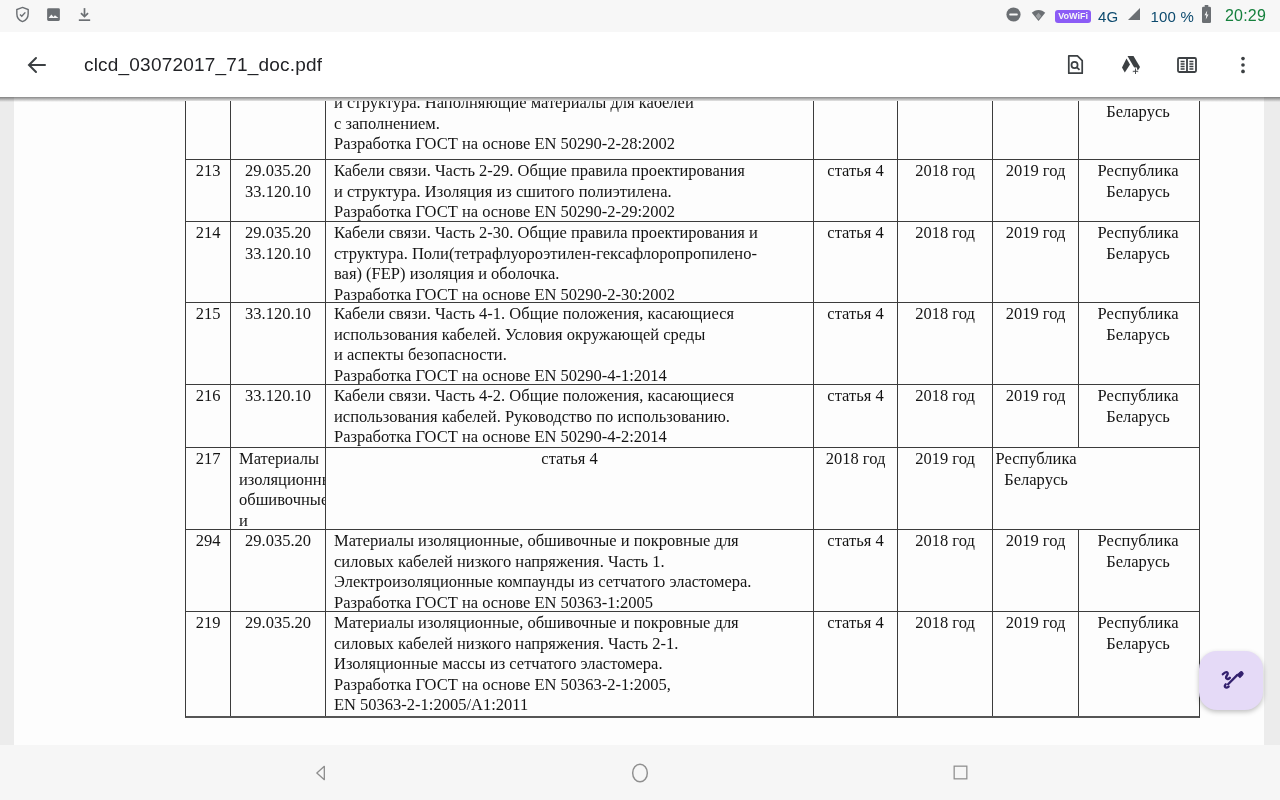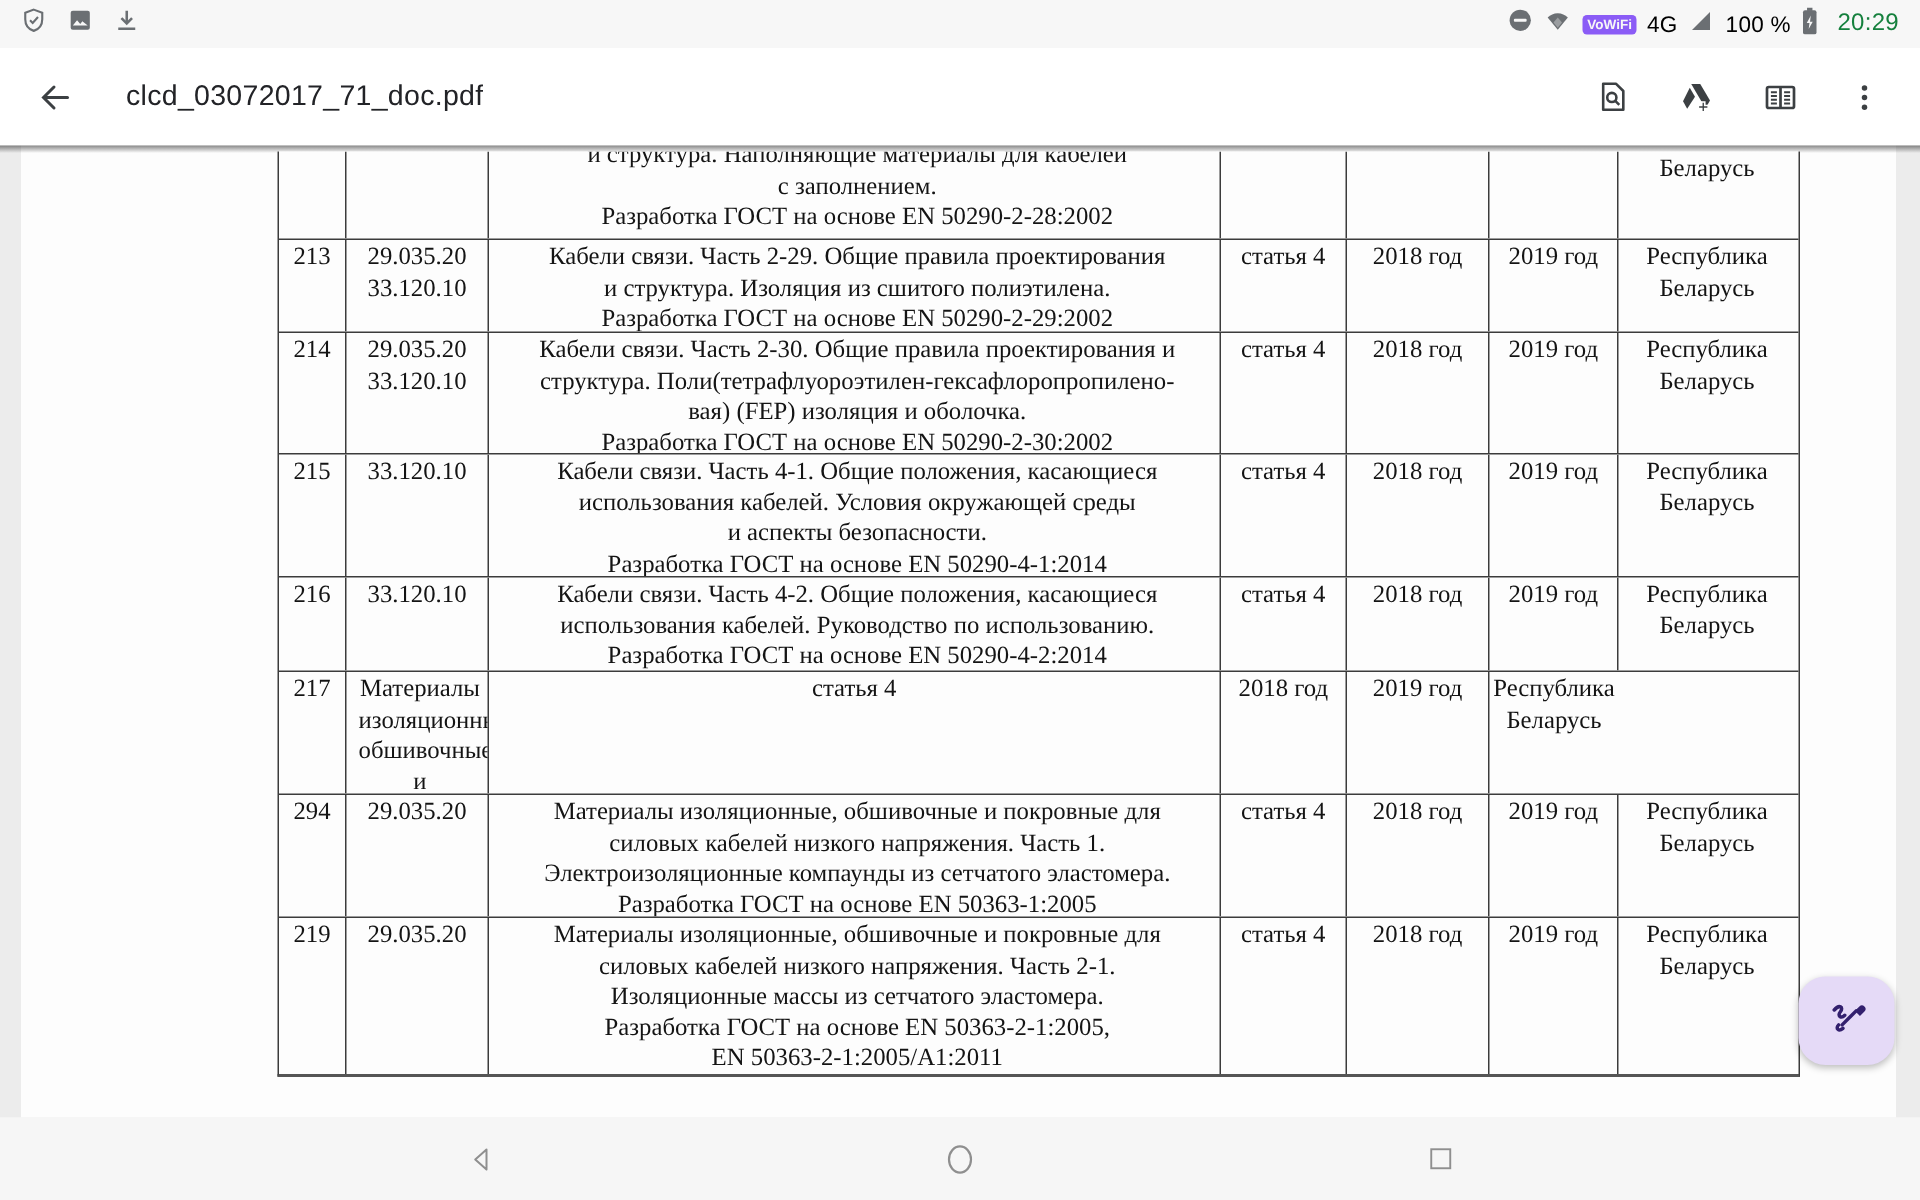--- a/index.html
+++ b/index.html
@@ -7,21 +7,21 @@
        background:#f6f6f6;font-family:"Liberation Sans","DejaVu Sans",sans-serif;
        -webkit-font-smoothing:antialiased;}
   .abs{position:absolute;}
 
   
   .status-bar{left:0;top:0;width:1280px;height:32px;background:#f7f7f7;
               display:flex;align-items:center;justify-content:space-between;
               padding:0 14px;box-sizing:border-box;color:#6b6f73;}
   .sb-left,.sb-right{display:flex;align-items:center;gap:14px;}
   .sb-right{gap:7px;}
-  .sb-text{font-size:15px;color:#000000;letter-spacing:.2px;}
+  .sb-text{font-size:15px;color:#0c4a6e;letter-spacing:.2px;}
   .sb-time{font-size:16px;color:#15803d;margin-left:6px;}
   .vowifi-badge{background:#8b5cf6;color:#f7f7f7;font-size:9px;font-weight:bold;
                 border-radius:3px;padding:1px 3px;line-height:11px;letter-spacing:0;}
 
   
   .app-bar{left:0;top:32px;width:1280px;height:65px;background:#ffffff;
            display:flex;align-items:center;box-sizing:border-box;padding:0 24px;text-align:right;}
   .app-bar-title{font-size:19px;color:#222327;margin-left:34px;letter-spacing:.2px;
                  white-space:nowrap;overflow:hidden;}
   .app-bar-actions{margin-left:auto;display:flex;align-items:center;gap:30px;color:#3c4043;}
@@ -40,21 +40,21 @@
              font-family:"Liberation Serif","DejaVu Serif",serif;
              font-size:16.5px;color:#141414;}
   .trow{display:grid;grid-template-columns:45px 95px 488px 84px 95px 86px 118px;
         box-sizing:border-box;border-bottom:1px solid #3c3c3c;overflow:hidden;}
   .trow:last-child{border-bottom:none;}
   .tcell{border-right:1px solid #3c3c3c;box-sizing:border-box;overflow:hidden;
          padding-top:1px;line-height:20.5px;white-space:pre-line;}
   .tcell:last-child{border-right:none;}
   .c-num{text-align:center;}
   .c-code{text-align:center;}
-  .c-desc{text-align:center;padding-left:8px;padding-right:4px;}
+  .c-desc{text-align:left;padding-left:8px;padding-right:4px;}
   .c-article,.c-adopted,.c-effective,.c-country{text-align:center;}
   .clip-top .c-desc{padding-top:0;}
   .clip-top .c-desc .inner{margin-top:-8px;display:block;}
 
   
   .fab{left:1199px;top:651px;width:64px;height:59px;border-radius:18px;
        background:#e5daf7;display:flex;align-items:center;justify-content:center;
        box-shadow:0 2px 5px rgba(0,0,0,.25);cursor:pointer;color:#33206e;}
 
   

